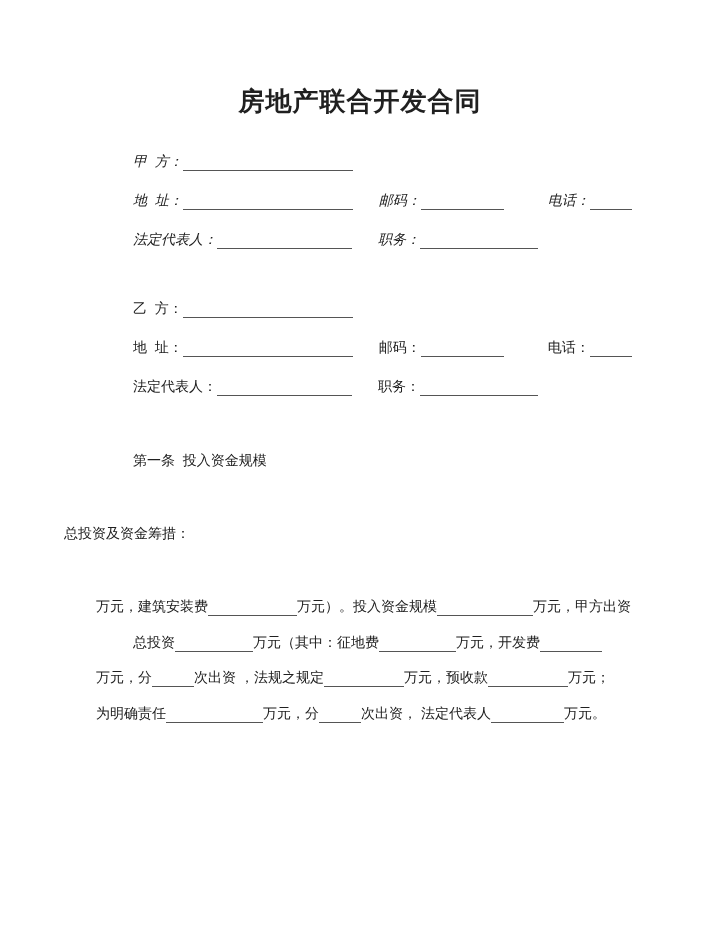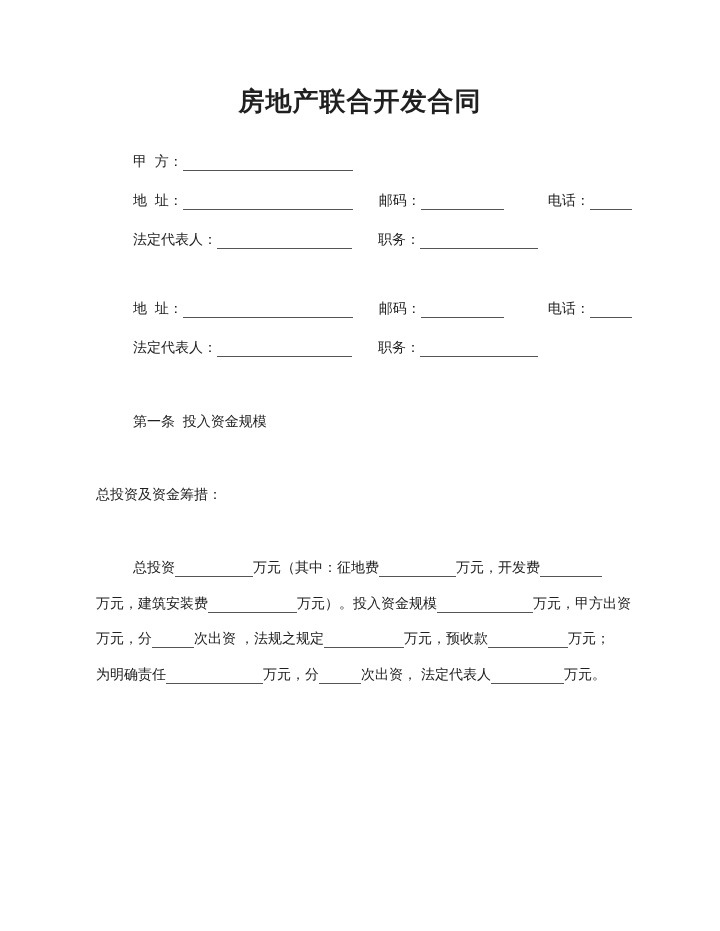--- a/index.html
+++ b/index.html
@@ -25,21 +25,21 @@
     padding-top: 86px;
     text-align: center;
     font-size: 26px;
     line-height: 30px;
     font-weight: 700;
     letter-spacing: 1px;
   }
   .party {
     margin-left: 133px;
   }
-  .party-a { margin-top: 26px; }
+  .party-a { margin-top: 26px; font-style: italic; }
   .party-b { margin-top: 30px; }
   .row {
     height: 39px;
     line-height: 39px;
     white-space: nowrap;
   }
   .lbl { white-space: pre; }
   .blank {
     display: inline-block;
     height: 2px;
@@ -66,21 +66,21 @@
     line-height: 34px;
   }
   .intro-line { white-space: nowrap; }
   .indent37 { padding-left: 37px; }
   .heading {
     margin: 44px 0 0 133px;
     line-height: 20px;
     white-space: pre;
   }
   .subheading {
-    margin: 53px 0 0 96px;
+    margin: 53px 0 0 64px;
     line-height: 20px;
     white-space: pre;
   }
   .invest {
     margin: 46px 0 0 96px;
     line-height: 35.5px;
   }
   .pline { white-space: nowrap; }
 </style>
 </head>
@@ -97,38 +97,41 @@
     <div class="row">
       <span class="lbl">地  址：</span><span class="blank w170"></span><span class="lbl g26">邮码：</span><span class="blank w83"></span><span class="lbl g24">电话：</span><span class="blank w42"></span>
     </div>
     <div class="row">
       <span class="lbl">法定代表人：</span><span class="blank w135"></span><span class="lbl g26">职务：</span><span class="blank w118"></span>
     </div>
   </section>
 
   <section class="party party-b">
     <div class="row">
+      <span class="lbl">乙  方：</span><span class="blank w170"></span>
+    </div>
+    <div class="row">
       <span class="lbl">地  址：</span><span class="blank w170"></span><span class="lbl g26">邮码：</span><span class="blank w83"></span><span class="lbl g24">电话：</span><span class="blank w42"></span>
     </div>
     <div class="row">
       <span class="lbl">法定代表人：</span><span class="blank w135"></span><span class="lbl g26">职务：</span><span class="blank w118"></span>
     </div>
   </section>
 
 
   <div class="heading">第一条  投入资金规模</div>
 
   <div class="subheading">总投资及资金筹措：</div>
 
   <div class="invest">
+    <div class="pline">
+      <span>万元，建筑安装费</span><span class="blank w89"></span><span>万元）。投入资金规模</span><span class="blank w96"></span><span>万元，甲方出资</span>
+    </div>
     <div class="pline indent37">
       <span>总投资</span><span class="blank w78"></span><span>万元（其中：征地费</span><span class="blank w77"></span><span>万元，开发费</span><span class="blank w62"></span>
-    </div>
-    <div class="pline">
-      <span>万元，建筑安装费</span><span class="blank w89"></span><span>万元）。投入资金规模</span><span class="blank w96"></span><span>万元，甲方出资</span>
     </div>
     <div class="pline">
       <span>万元，分</span><span class="blank w42"></span><span>次出资 ，法规之规定</span><span class="blank w80"></span><span>万元，预收款</span><span class="blank w80"></span><span>万元；</span>
     </div>
     <div class="pline">
       <span>为明确责任</span><span class="blank w97"></span><span>万元，分</span><span class="blank w42"></span><span>次出资， 法定代表人</span><span class="blank w73"></span><span>万元。</span>
     </div>
   </div>
 
 </div>

